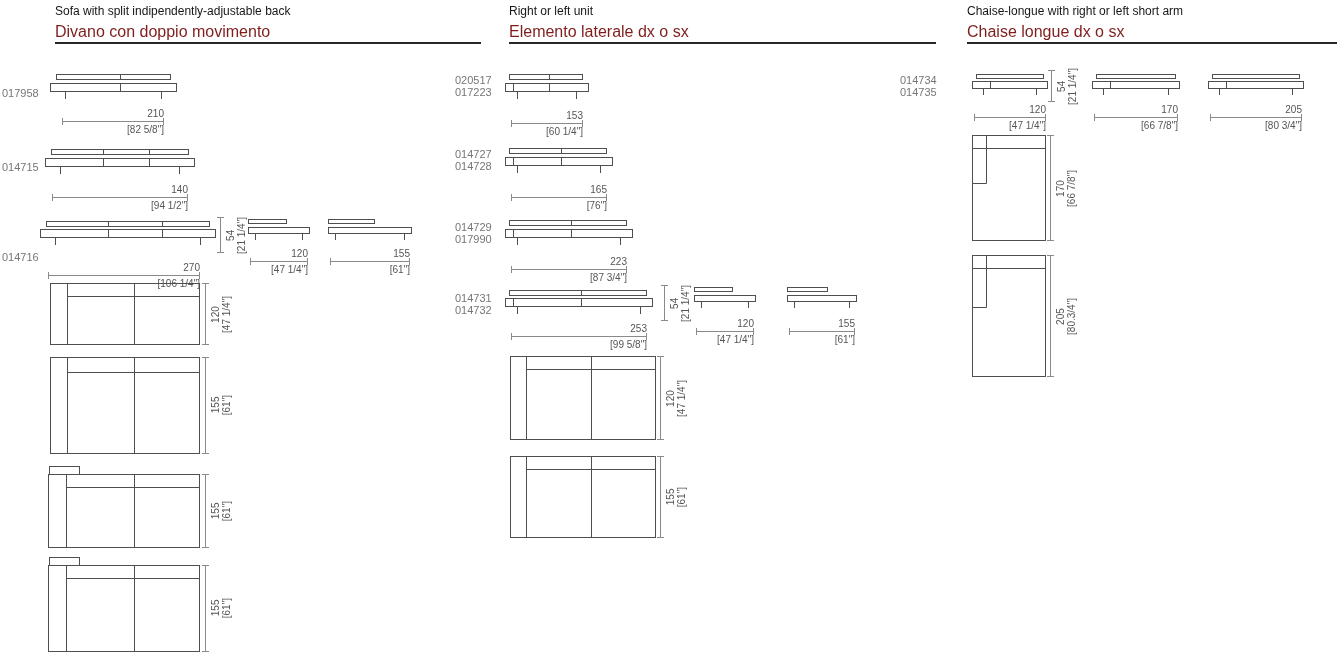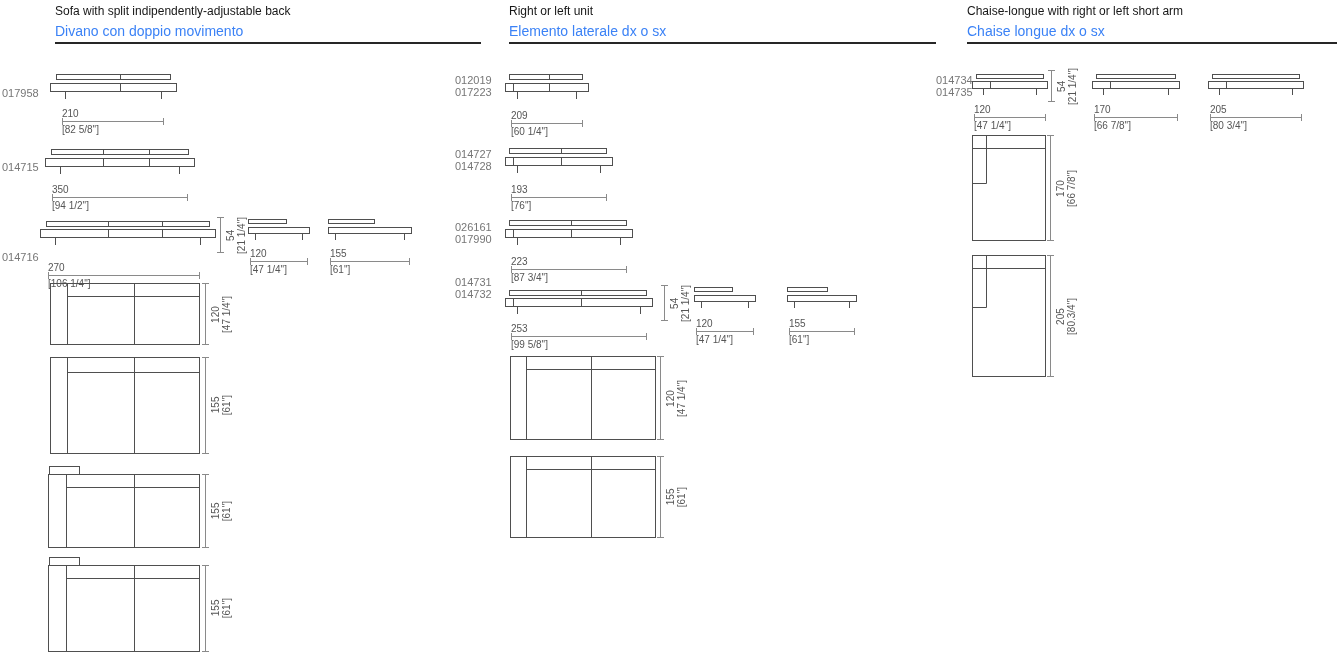--- a/index.html
+++ b/index.html
@@ -1,24 +1,24 @@
 <!DOCTYPE html>
 <html><head>
 <meta charset="utf-8">
 <style>
   *{margin:0;padding:0;box-sizing:border-box;}
   body{background:#fff;}
   #canvas{position:relative;width:1337px;height:657px;background:#fff;
           font-family:"Liberation Sans","DejaVu Sans",sans-serif;overflow:hidden;color:#333;}
   .abs{position:absolute;}
   .title-en{font-size:12px;color:#161616;white-space:nowrap;}
-  .title-it{font-size:14px;color:#3b82f6;white-space:nowrap;}
+  .title-it{font-size:16px;color:#7f1d1d;white-space:nowrap;}
   .rule{height:2px;background:#262626;}
   .code{font-size:11px;color:#767676;line-height:12px;white-space:nowrap;}
-  .hdim{text-align:left;font-size:10px;color:#555;}
+  .hdim{text-align:right;font-size:10px;color:#555;}
   .hdim .num{display:block;padding-bottom:1px;}
   .hdim .dline{display:block;height:1px;background:#8a8a8a;position:relative;margin:1px 0 2px;}
   .hdim .dline::before,.hdim .dline::after{content:"";position:absolute;top:-3px;width:1px;height:7px;background:#8a8a8a;}
   .hdim .dline::before{left:0;}
   .hdim .dline::after{right:0;}
   .hdim .inch{display:block;white-space:nowrap;}
   .vdim{display:flex;gap:4px;}
   .vline{width:1px;flex:0 0 1px;background:#8a8a8a;position:relative;align-self:stretch;}
   .vline::before,.vline::after{content:"";position:absolute;left:-3px;width:7px;height:1px;background:#8a8a8a;}
   .vline::before{top:0;}
@@ -62,21 +62,21 @@
           <line x1="58.5" y1="2.5" x2="58.5" y2="7.5"></line>
           <line x1="104.5" y1="2.5" x2="104.5" y2="7.5"></line>
         <rect x="0.5" y="11.5" width="149" height="8"></rect>
           <line x1="58.5" y1="11.5" x2="58.5" y2="19.5"></line>
           <line x1="104.5" y1="11.5" x2="104.5" y2="19.5"></line>
         <line x1="15.5" y1="19.5" x2="15.5" y2="27"></line>
           <line x1="134.5" y1="19.5" x2="134.5" y2="27"></line>
       </g>
     </svg>
     <div class="abs hdim" style="left:52px;top:184px;width:136px">
-      <span class="num">350</span>
+      <span class="num">140</span>
       <span class="dline"></span>
       <span class="inch">[94 1/2"]</span>
     </div>
 
     <div class="abs code" style="left:2px;top:251px">014716</div>
     <svg class="abs" style="left:40px;top:219px" width="176" height="32">
       <g stroke="#4f4f4f" fill="none">
         <rect x="6.5" y="2.5" width="163" height="5"></rect>
           <line x1="68.5" y1="2.5" x2="68.5" y2="7.5"></line>
           <line x1="122.5" y1="2.5" x2="122.5" y2="7.5"></line>
@@ -194,83 +194,83 @@
       </span>
     </div>
   </section>
 
   <section>
     <div class="abs title-en" style="left:509px;top:4px">Right or left unit</div>
     <div class="abs title-it" style="left:509px;top:23px">Elemento laterale dx o sx</div>
     <div class="abs rule" style="left:509px;top:42px;width:427px"></div>
 
     <div class="abs code" style="left:455px;top:74px">
-      <div>012019</div>
+      <div>020517</div>
       <div>017223</div>
     </div>
     <svg class="abs" style="left:505px;top:72px" width="84" height="34">
       <g stroke="#4f4f4f" fill="none">
         <rect x="4.5" y="2.5" width="73" height="5"></rect>
           <line x1="44.5" y1="2.5" x2="44.5" y2="7.5"></line>
         <rect x="0.5" y="11.5" width="83" height="8"></rect>
           <line x1="8.5" y1="11.5" x2="8.5" y2="19.5"></line>
           <line x1="44.5" y1="11.5" x2="44.5" y2="19.5"></line>
         <line x1="12.5" y1="19.5" x2="12.5" y2="27"></line>
           <line x1="71.5" y1="19.5" x2="71.5" y2="27"></line>
       </g>
     </svg>
     <div class="abs hdim" style="left:511px;top:110px;width:72px">
-      <span class="num">209</span>
+      <span class="num">153</span>
       <span class="dline"></span>
       <span class="inch">[60 1/4"]</span>
     </div>
 
     <div class="abs code" style="left:455px;top:148px">
       <div>014727</div>
       <div>014728</div>
     </div>
     <svg class="abs" style="left:505px;top:146px" width="108" height="34">
       <g stroke="#4f4f4f" fill="none">
         <rect x="4.5" y="2.5" width="97" height="5"></rect>
           <line x1="56.5" y1="2.5" x2="56.5" y2="7.5"></line>
         <rect x="0.5" y="11.5" width="107" height="8"></rect>
           <line x1="8.5" y1="11.5" x2="8.5" y2="19.5"></line>
           <line x1="56.5" y1="11.5" x2="56.5" y2="19.5"></line>
         <line x1="12.5" y1="19.5" x2="12.5" y2="27"></line>
           <line x1="95.5" y1="19.5" x2="95.5" y2="27"></line>
       </g>
     </svg>
     <div class="abs hdim" style="left:511px;top:184px;width:96px">
-      <span class="num">193</span>
+      <span class="num">165</span>
       <span class="dline"></span>
       <span class="inch">[76"]</span>
     </div>
 
     <div class="abs code" style="left:455px;top:221px">
-      <div>026161</div>
+      <div>014729</div>
       <div>017990</div>
     </div>
     <svg class="abs" style="left:505px;top:218px" width="128" height="34">
       <g stroke="#4f4f4f" fill="none">
         <rect x="4.5" y="2.5" width="117" height="5"></rect>
           <line x1="66.5" y1="2.5" x2="66.5" y2="7.5"></line>
         <rect x="0.5" y="11.5" width="127" height="8"></rect>
           <line x1="8.5" y1="11.5" x2="8.5" y2="19.5"></line>
           <line x1="66.5" y1="11.5" x2="66.5" y2="19.5"></line>
         <line x1="12.5" y1="19.5" x2="12.5" y2="27"></line>
           <line x1="115.5" y1="19.5" x2="115.5" y2="27"></line>
       </g>
     </svg>
     <div class="abs hdim" style="left:511px;top:256px;width:116px">
       <span class="num">223</span>
       <span class="dline"></span>
       <span class="inch">[87 3/4"]</span>
     </div>
 
-    <div class="abs code" style="left:455px;top:276px">
+    <div class="abs code" style="left:455px;top:292px">
       <div>014731</div>
       <div>014732</div>
     </div>
     <svg class="abs" style="left:505px;top:288px" width="148" height="32">
       <g stroke="#4f4f4f" fill="none">
         <rect x="4.5" y="2.5" width="137" height="5"></rect>
           <line x1="76.5" y1="2.5" x2="76.5" y2="7.5"></line>
         <rect x="0.5" y="10.5" width="147" height="8"></rect>
           <line x1="8.5" y1="10.5" x2="8.5" y2="18.5"></line>
           <line x1="76.5" y1="10.5" x2="76.5" y2="18.5"></line>
@@ -350,21 +350,21 @@
         <span class="inch">[61"]</span>
       </span>
     </div>
   </section>
 
   <section>
     <div class="abs title-en" style="left:967px;top:4px">Chaise-longue with right or left short arm</div>
     <div class="abs title-it" style="left:967px;top:23px">Chaise longue dx o sx</div>
     <div class="abs rule" style="left:967px;top:42px;width:370px"></div>
 
-    <div class="abs code" style="left:936px;top:74px">
+    <div class="abs code" style="left:900px;top:74px">
       <div>014734</div>
       <div>014735</div>
     </div>
 
     <svg class="abs" style="left:972px;top:72px" width="76" height="30">
       <g stroke="#4f4f4f" fill="none">
         <rect x="4.5" y="2.5" width="67" height="4"></rect>
         <rect x="0.5" y="9.5" width="75" height="7"></rect>
           <line x1="18.5" y1="9.5" x2="18.5" y2="16.5"></line>
         <line x1="11.5" y1="16.5" x2="11.5" y2="23"></line>

